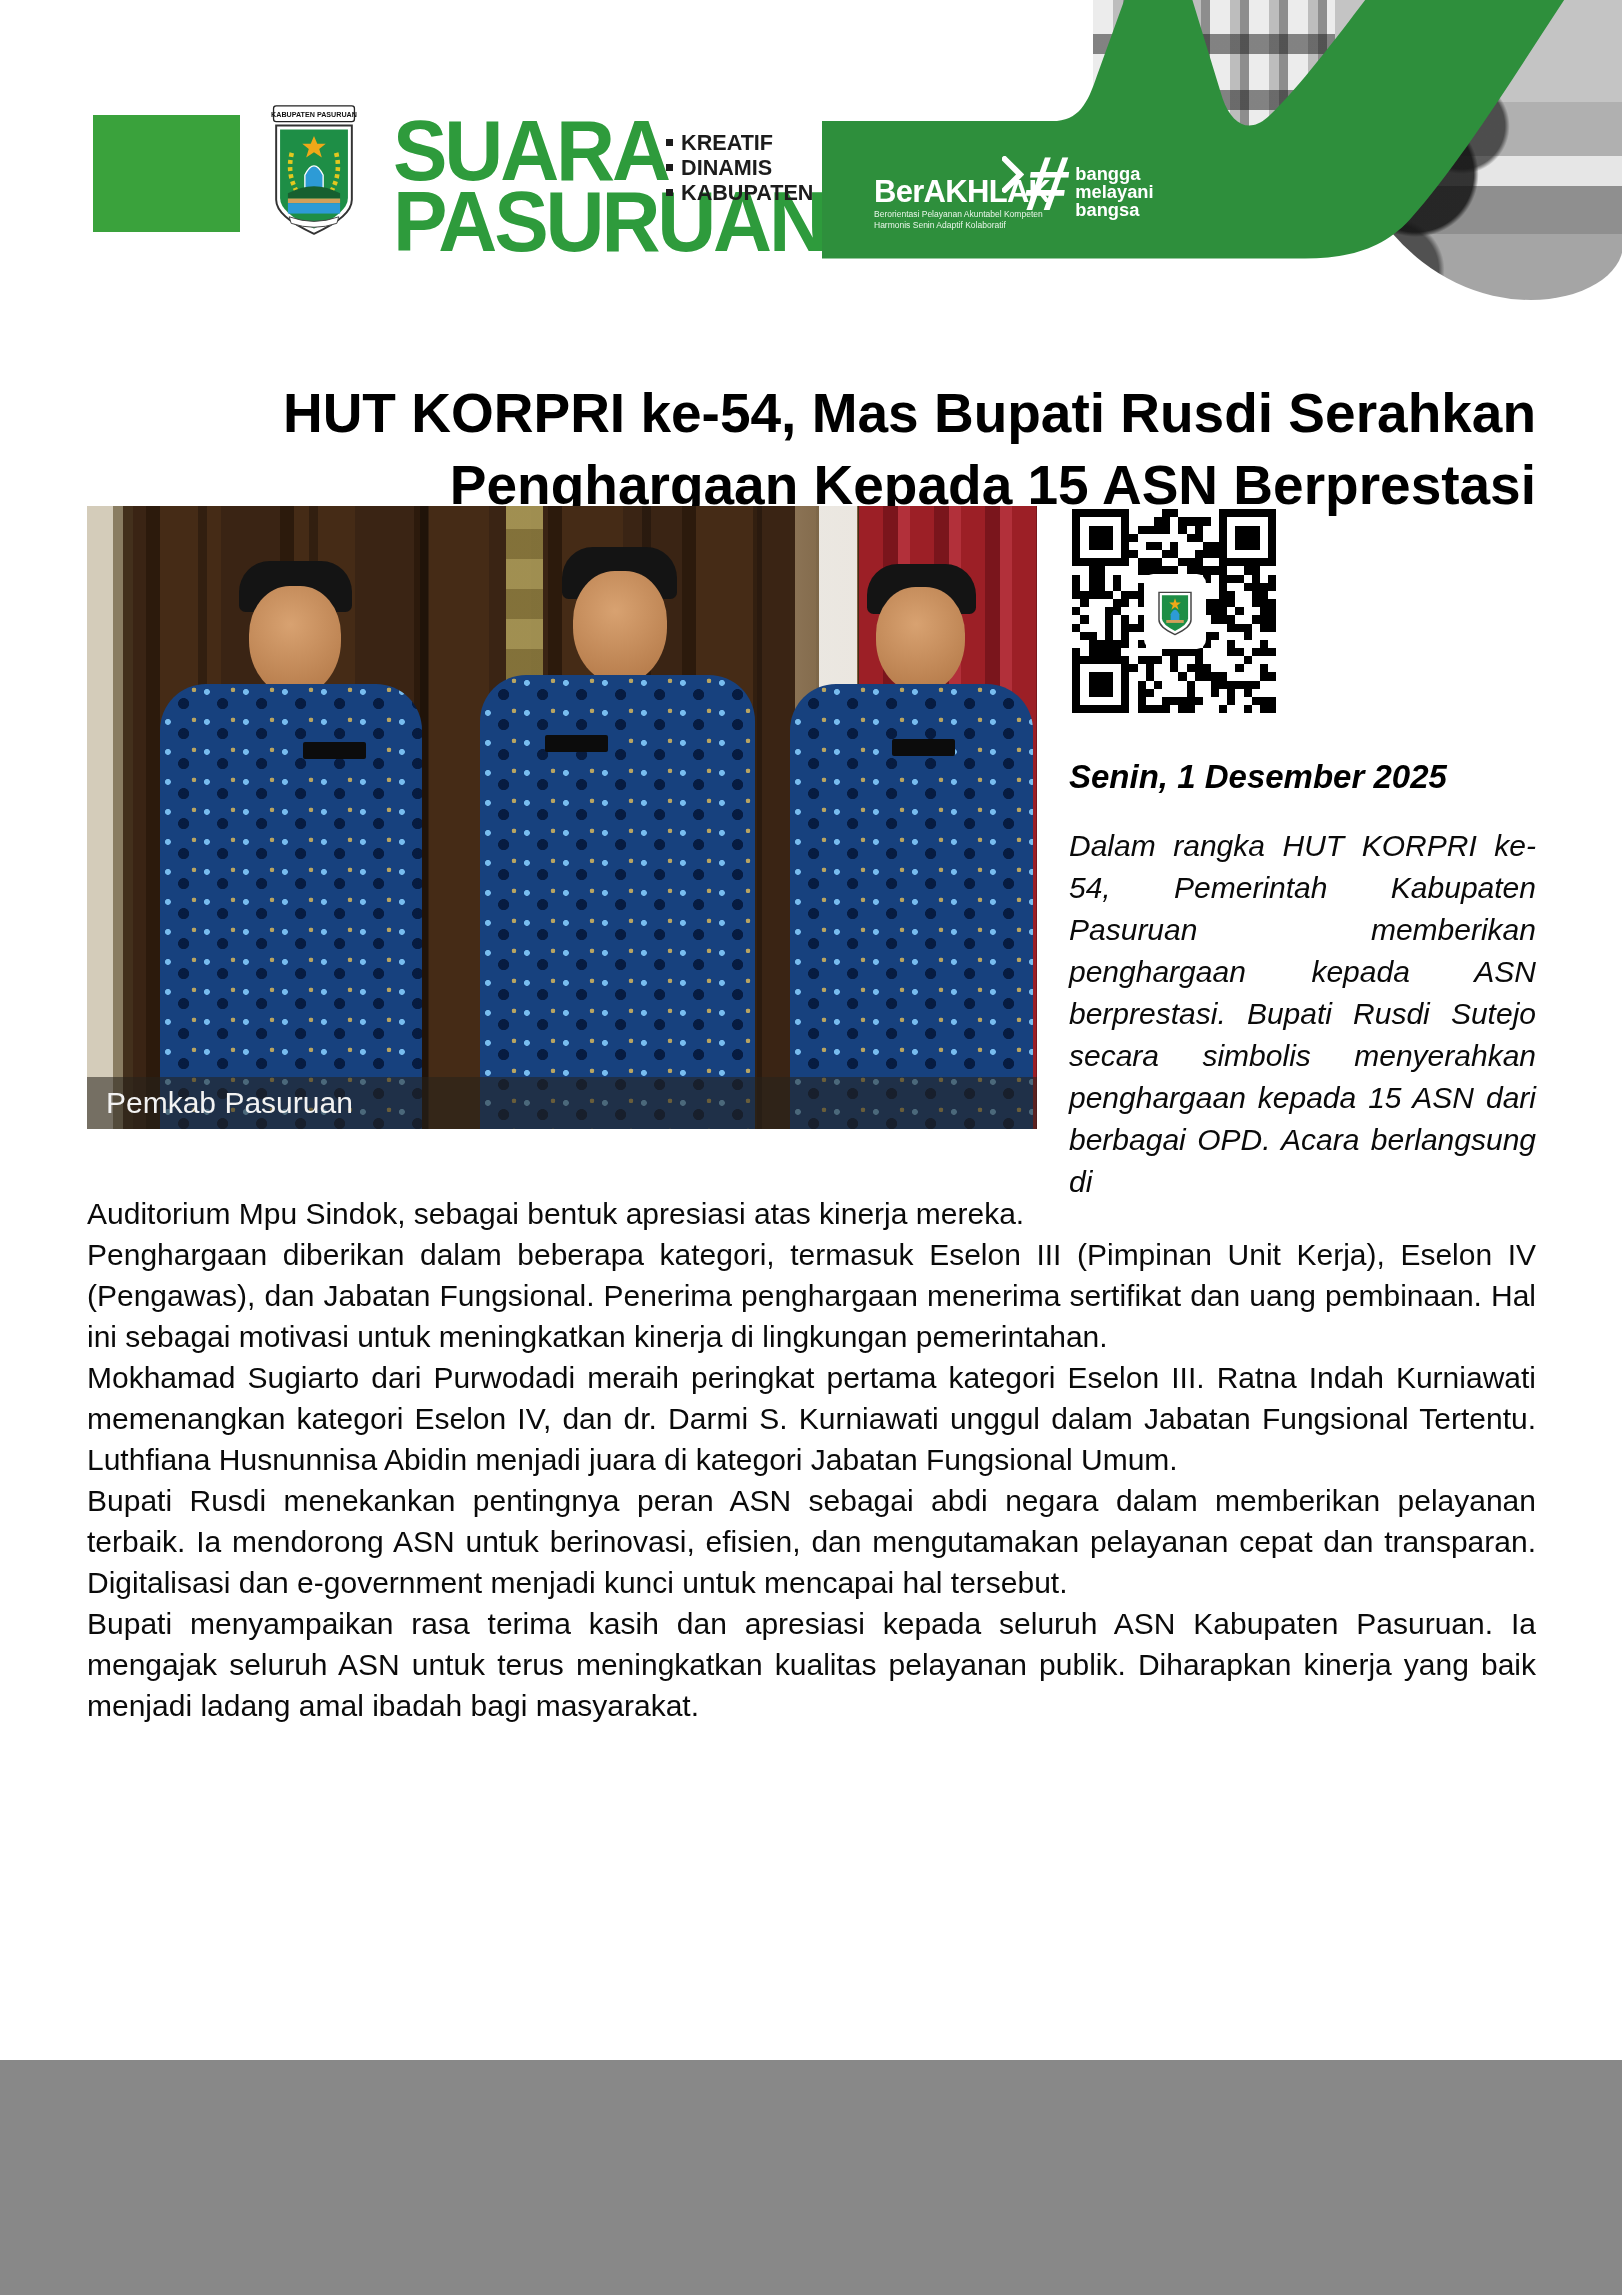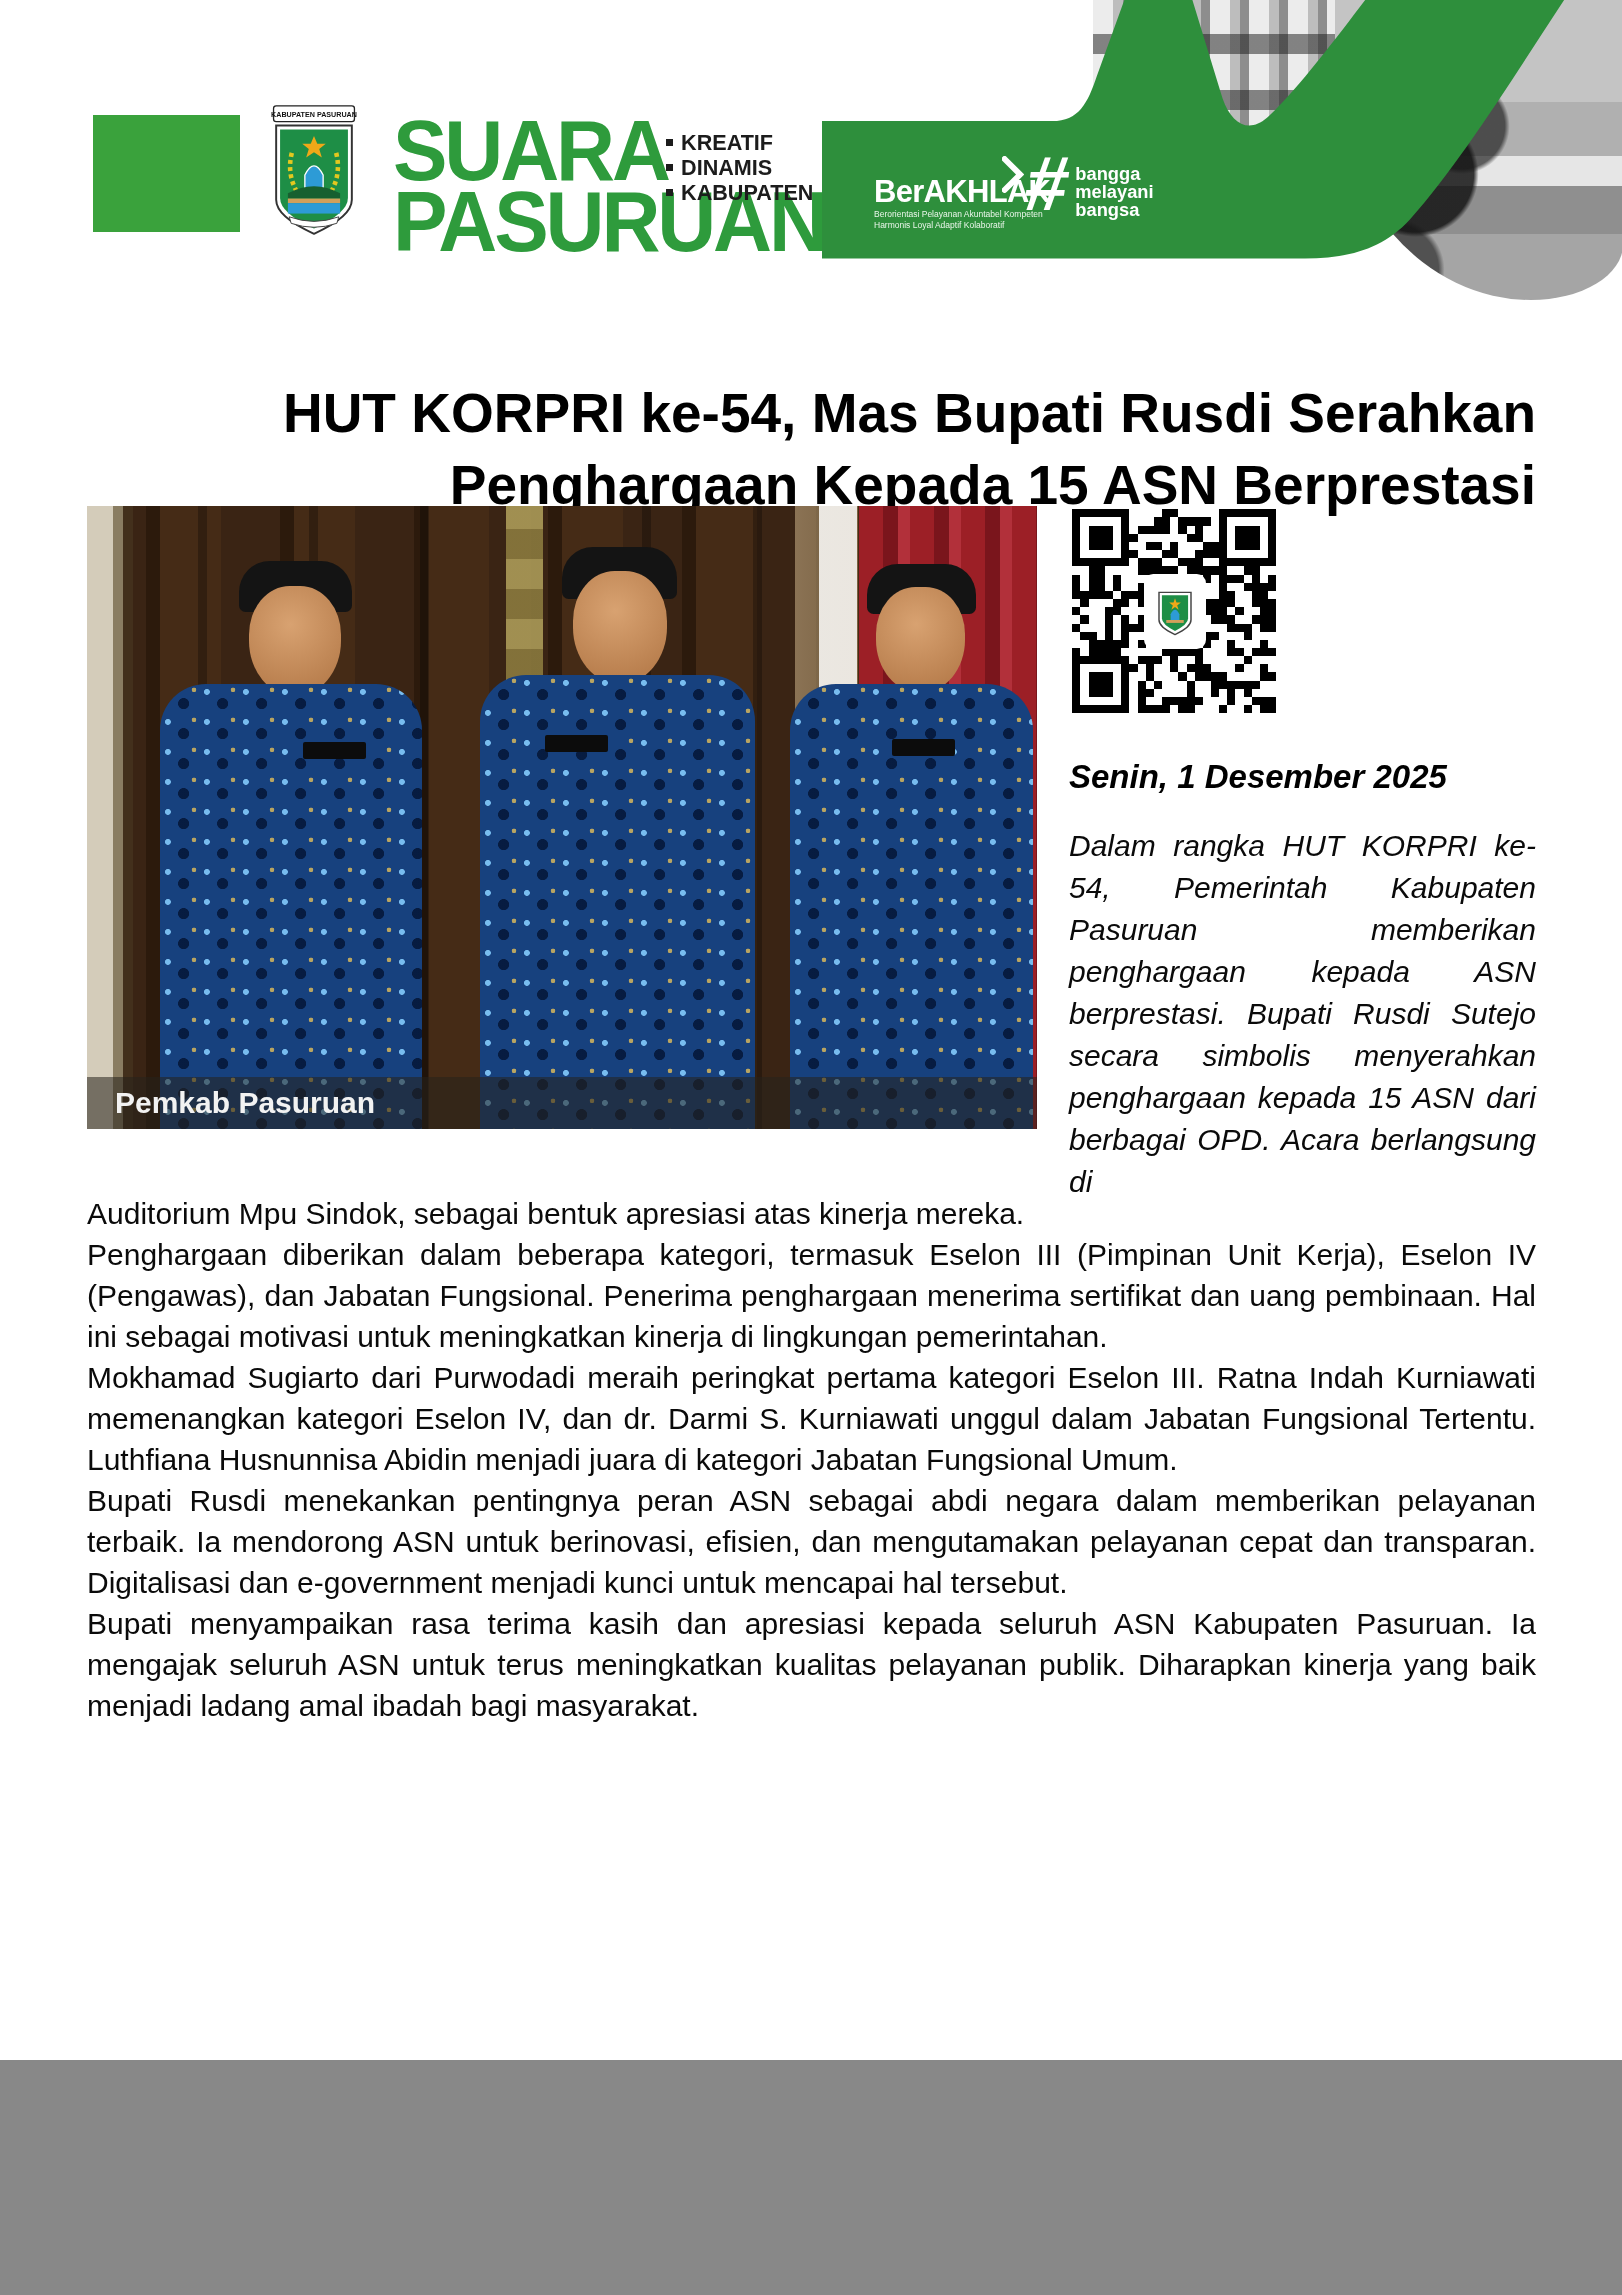--- a/index.html
+++ b/index.html
@@ -56,21 +56,21 @@
   .person .face{position:absolute;background:radial-gradient(circle at 45% 35%, #d8a271, #b97f4e 75%);border-radius:46% 46% 52% 52%;}
   .person .torso{position:absolute;border-radius:46px 46px 0 0;
     background-color:#17417e;
     background-image:
       radial-gradient(circle at 7.9px 7.9px, rgba(125,195,245,.95) 2.6px, transparent 3.3px),
       radial-gradient(circle at 23.6px 19.6px, rgba(6,26,62,.95) 5.2px, transparent 5.9px),
       radial-gradient(circle at 34px 5.9px, rgba(214,182,92,.85) 2px, transparent 2.6px);
     background-size:39px 30px;}
   .person .nametag{position:absolute;width:63px;height:17px;background:#0c0c0c;border-radius:2px;}
   .caption-bar{left:0;bottom:0;width:950px;height:52px;background:rgba(38,34,28,.55);display:flex;align-items:center;}
-  .caption-text{color:#f2f2f2;font-size:30px;padding-left:28px;font-weight:700;}
+  .caption-text{color:#f2f2f2;font-size:30px;padding-left:19px;font-weight:400;}
 
   
   .right-col{left:1069px;top:506px;width:467px;font-style:italic;}
   .qr-wrap{position:relative;width:211px;height:211px;background:#fff;}
   .qr-grid{position:absolute;left:3.3px;top:3.3px;width:204px;height:204px;display:grid;
     grid-template-columns:repeat(25,1fr);grid-template-rows:repeat(25,1fr);}
   .qr-grid div{background:transparent;}
   .qr-grid div.on{background:#000;}
   .qr-logo{position:absolute;left:75px;top:68px;width:62px;height:75px;background:#fff;border-radius:9.2px;
     display:flex;align-items:center;justify-content:center;}
@@ -144,21 +144,21 @@
 
     <svg class="abs swoosh-svg" viewBox="0 0 1224 460" preserveAspectRatio="none">
       <path d="M0,185 L352,185 C392,185 406,158 420,116 L462,0 L566,0 L612,150
                C626,190 652,204 680,180 C724,140 786,58 830,0 L1134,0
                C1054,122 976,248 898,336 C854,384 798,395 738,395 L0,395 Z" fill="#2E8F3C"></path>
     </svg>
 
     <div class="abs berakhlak">
       <div class="berakhlak-title">BerAKHLAK</div>
       <div class="berakhlak-sub">Berorientasi Pelayanan Akuntabel Kompeten</div>
-      <div class="berakhlak-sub">Harmonis Loyal Adaptif Kolaboratif</div>
+      <div class="berakhlak-sub">Harmonis Senin Adaptif Kolaboratif</div>
     </div>
     <svg class="abs chevron" viewBox="0 0 34 56">
       <path d="M4,4 L28,28 L4,52" fill="none" stroke="#fff" stroke-width="9" stroke-linecap="round"></path>
     </svg>
 
     <div class="abs hashtag">
       <div class="hashtag-symbol">#</div>
       <div class="hashtag-words">
         <div>bangga</div>
         <div>melayani</div>

